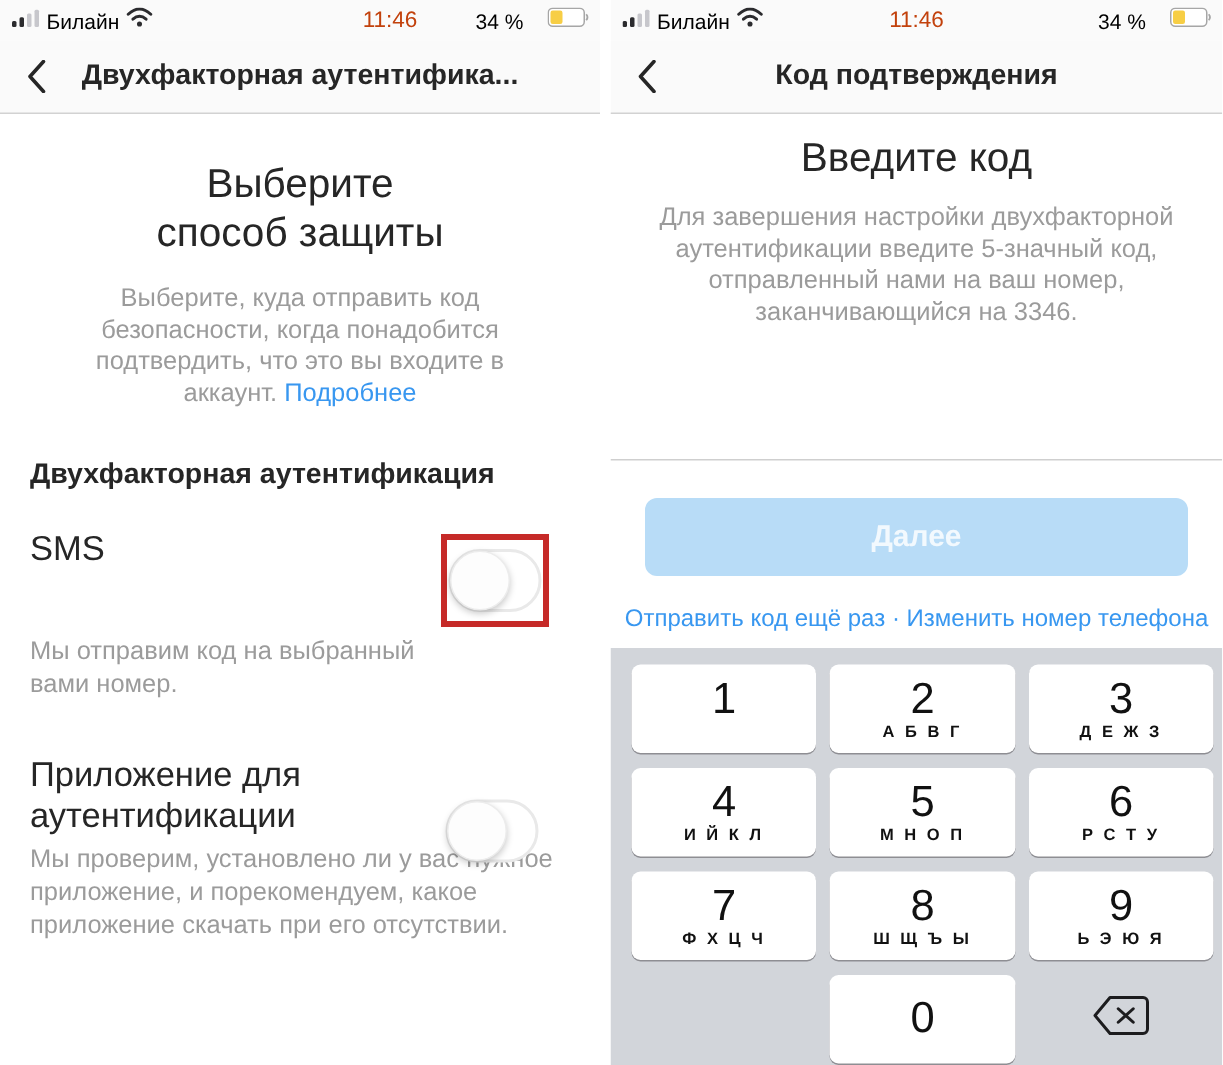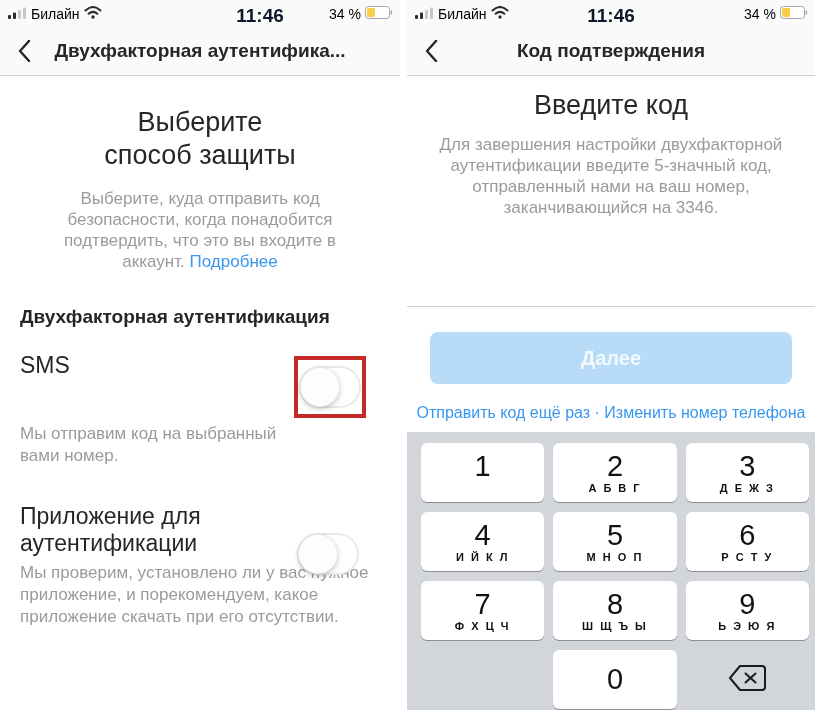--- a/index.html
+++ b/index.html
@@ -7,24 +7,24 @@
   .canvas { width:815px; height:710px; display:flex; overflow:hidden; background:#fff; }
   .phone { position:relative; height:710px; background:#fff; overflow:hidden; }
   .phone-left { width:400px; }
   .phone-right { width:408px; }
   .screen-gap { width:7px; background:#fff; }
 
   
   .statusbar { height:27px; background:#fafafa; position:relative; }
   .sb-left { position:absolute; left:8px; top:5px; display:flex; align-items:center; gap:4px; }
   .carrier { font-size:14px; color:#000; }
-  .time { position:absolute; top:5px; font-size:19px; font-weight:bold; color:#0f172a; transform:translateX(-50%); }
+  .time { position:absolute; top:5px; font-size:15px; font-weight:normal; color:#c2410c; transform:translateX(-50%); }
   .phone-left .time { left:65%; }
   .phone-right .time { left:50%; }
-  .sb-right { position:absolute; right:7px; top:5px; display:flex; align-items:center; gap:4px; }
+  .sb-right { position:absolute; right:7px; top:5px; display:flex; align-items:center; gap:16px; }
   .battery-pct { font-size:14px; color:#000; }
 
   
   .navbar { height:49px; background:#fafafa; border-bottom:1px solid #d2d2d2; position:relative; display:flex; align-items:center; justify-content:center; }
   .back-btn { position:absolute; left:12px; top:12px; width:24px; height:24px; display:flex; align-items:center; justify-content:center; cursor:pointer; }
   .nav-title { font-size:19px; font-weight:bold; color:#262626; white-space:nowrap; }
 
   
   .big-title { text-align:center; font-size:27px; line-height:33px; color:#262626; font-weight:normal; }
   .lead { text-align:center; font-size:17px; line-height:21px; color:#9b9b9b; }

